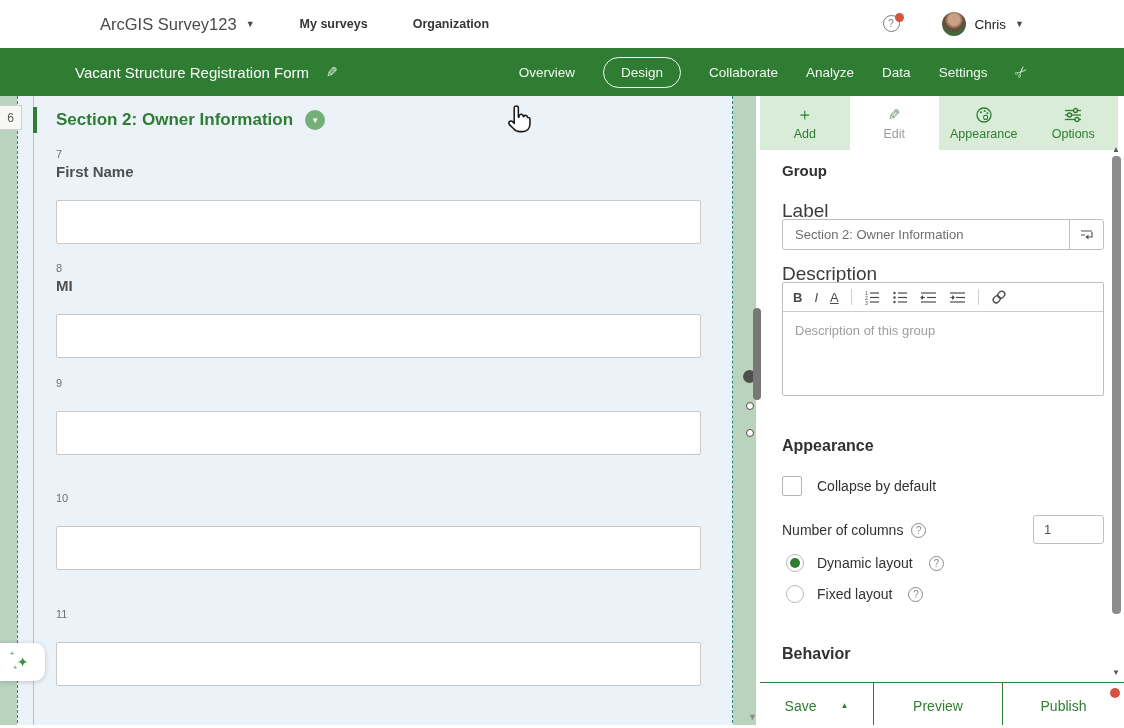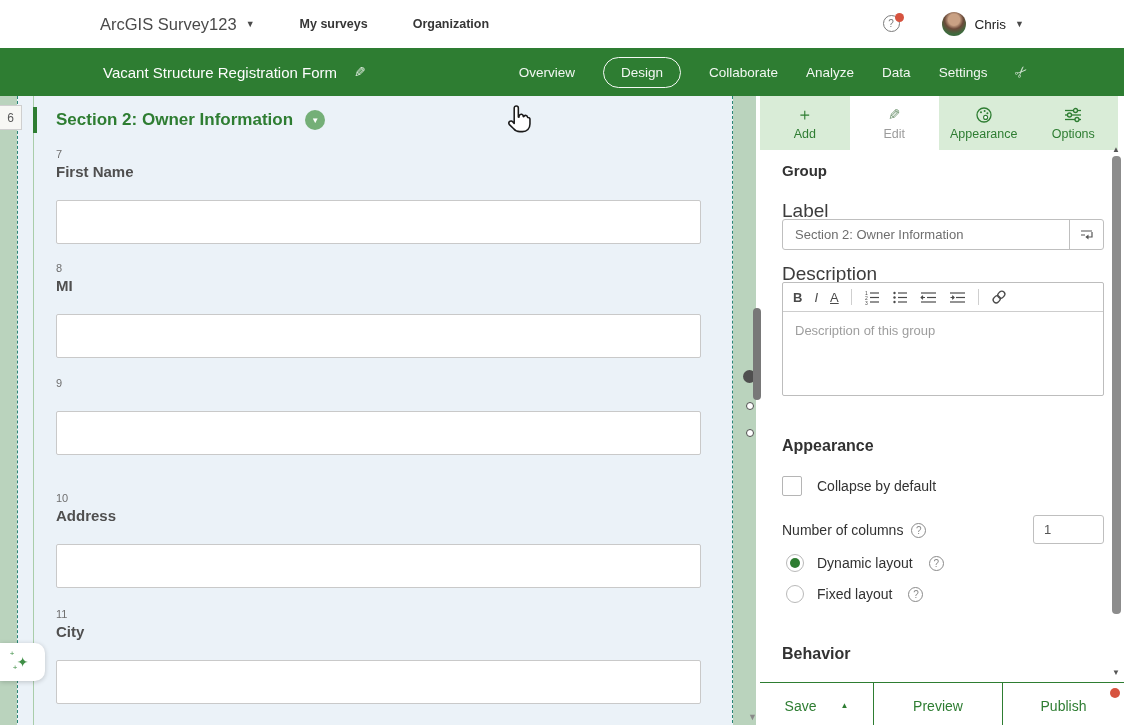--- a/index.html
+++ b/index.html
@@ -15,21 +15,21 @@
   .top-right { margin-left:auto; margin-right:100px; display:flex; align-items:center; }
   .help-wrap { position:relative; width:19px; height:19px; }
   .help-circle { width:17px; height:17px; border:1.4px solid #7b7b7b; border-radius:50%; color:#7b7b7b; font-size:10px; display:flex; align-items:center; justify-content:center; }
   .help-dot { position:absolute; right:-2px; top:-2px; width:9px; height:9px; border-radius:50%; background:#d6533f; }
   .avatar { width:24px; height:24px; border-radius:50%; margin-left:40px;
             background:radial-gradient(circle at 50% 32%, #c9a184 28%, #6b4a3a 46%, #3e6b3e 72%, #2e5a32 100%); }
   .user-name { font-size:13.5px; color:#222; margin-left:9px; }
 
   
   .greenbar { position:absolute; top:48px; left:0; width:1124px; height:48px; background:#2e7d32; display:flex; align-items:center; color:#fff; }
-  .survey-title { margin-left:103px; font-size:15px; color:#fdfdfd; }
+  .survey-title { margin-left:75px; font-size:15px; color:#fdfdfd; }
   .pencil { margin-left:17px; font-size:14px; color:#e8f2e8; transform:scaleX(-1); display:inline-block; cursor:pointer; }
   .gnav { margin-left:auto; margin-right:96px; display:flex; align-items:center; gap:28px; font-size:13.5px; }
   .gnav-item { color:#f2f7f2; cursor:pointer; }
   .gnav-item.active { border:1px solid rgba(255,255,255,.95); border-radius:17px; padding:7px 17px; }
   .scissors { font-size:15px; color:rgba(255,255,255,.75); transform:rotate(-45deg); display:inline-block; cursor:pointer; }
 
   
   .main { position:absolute; top:96px; left:0; width:760px; height:632px; }
   .left-strip { position:absolute; left:0; top:0; width:17px; height:632px; background:#bad3bd; }
   .page-tab { position:absolute; left:0; top:9px; width:22px; height:25px; background:#f7f7f4; border:1px solid #cfcfcf; border-left:none;
@@ -164,26 +164,24 @@
         <div class="num">8</div>
         <div class="lbl">MI</div>
         <input class="tinput" type="text" value="" style="">
       </div>
       <div class="field f2">
         <div class="num">9</div>
         <input class="tinput" type="text" value="" style="">
       </div>
       <div class="field f3">
         <div class="num">10</div>
-        <div class="lbl">Address</div>
         <input class="tinput" type="text" value="" style="">
       </div>
       <div class="field f4">
         <div class="num">11</div>
-        <div class="lbl">City</div>
         <input class="tinput" type="text" value="" style="">
       </div>
     </div>
 
     <div class="right-strip"></div>
     <div class="dot-filled"></div>
     <div class="dot-o dot-o1"></div>
     <div class="dot-o dot-o2"></div>
     <div class="main-thumb"></div>
     <div class="main-down">▼</div>

